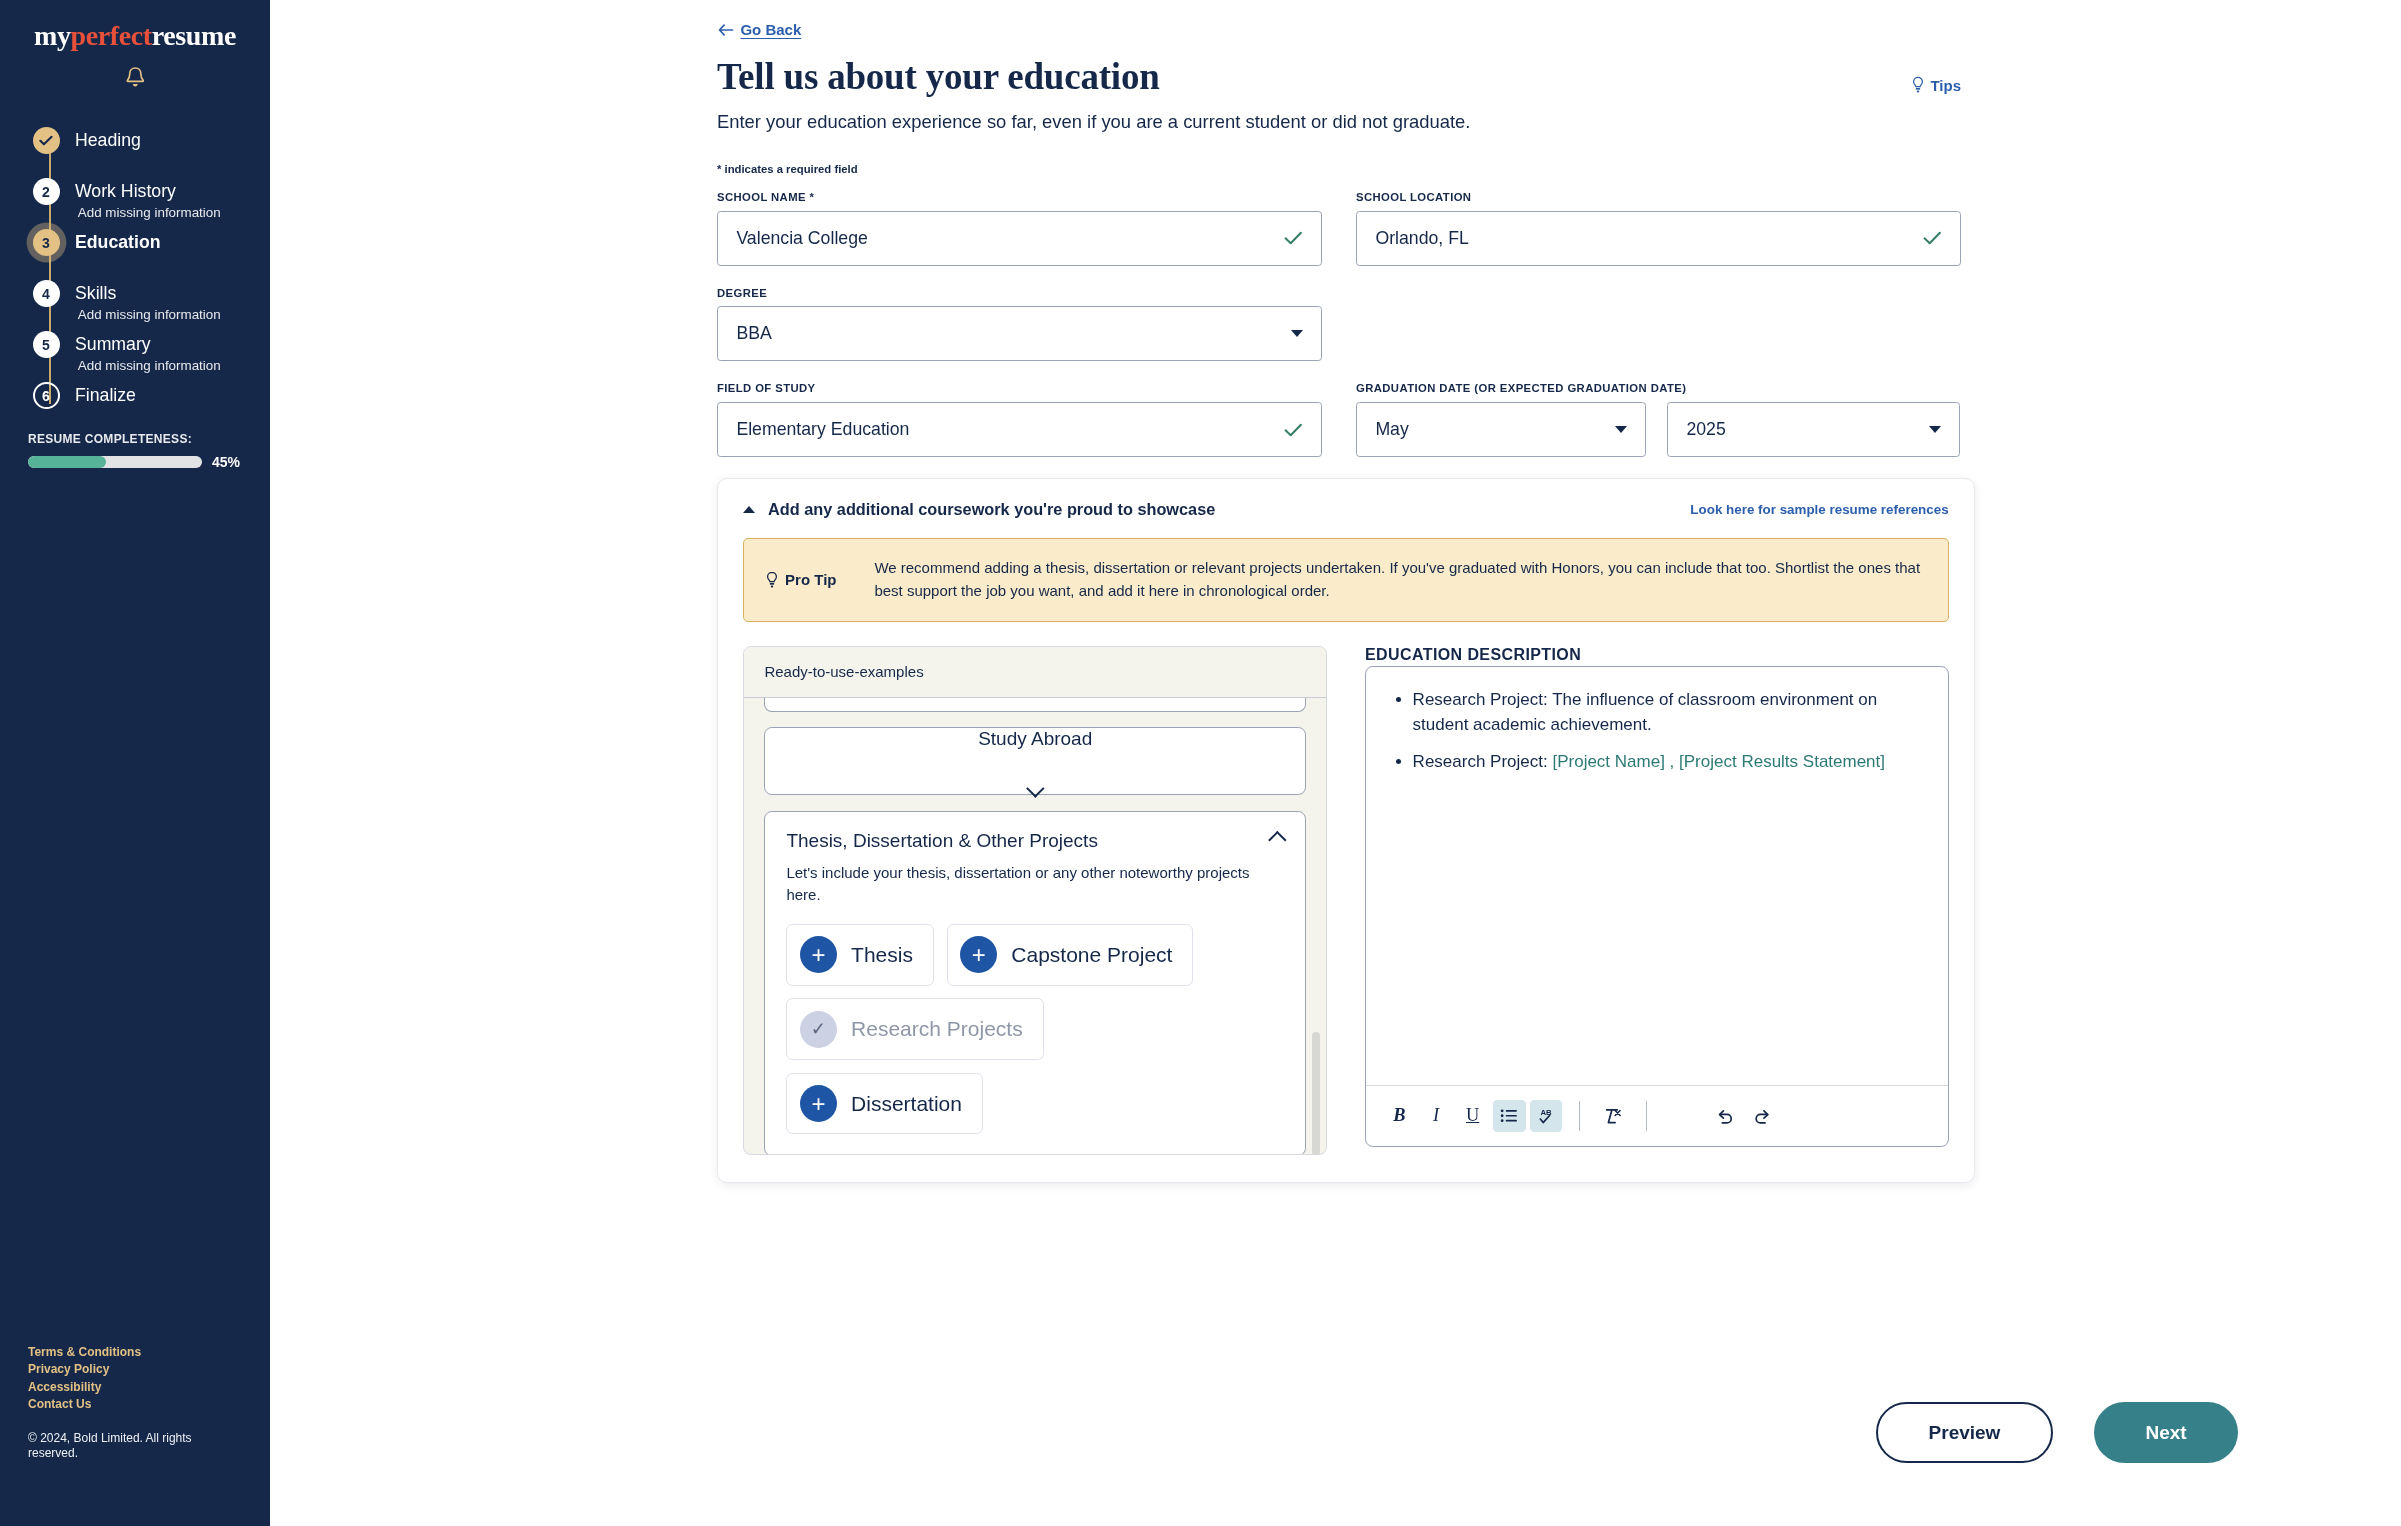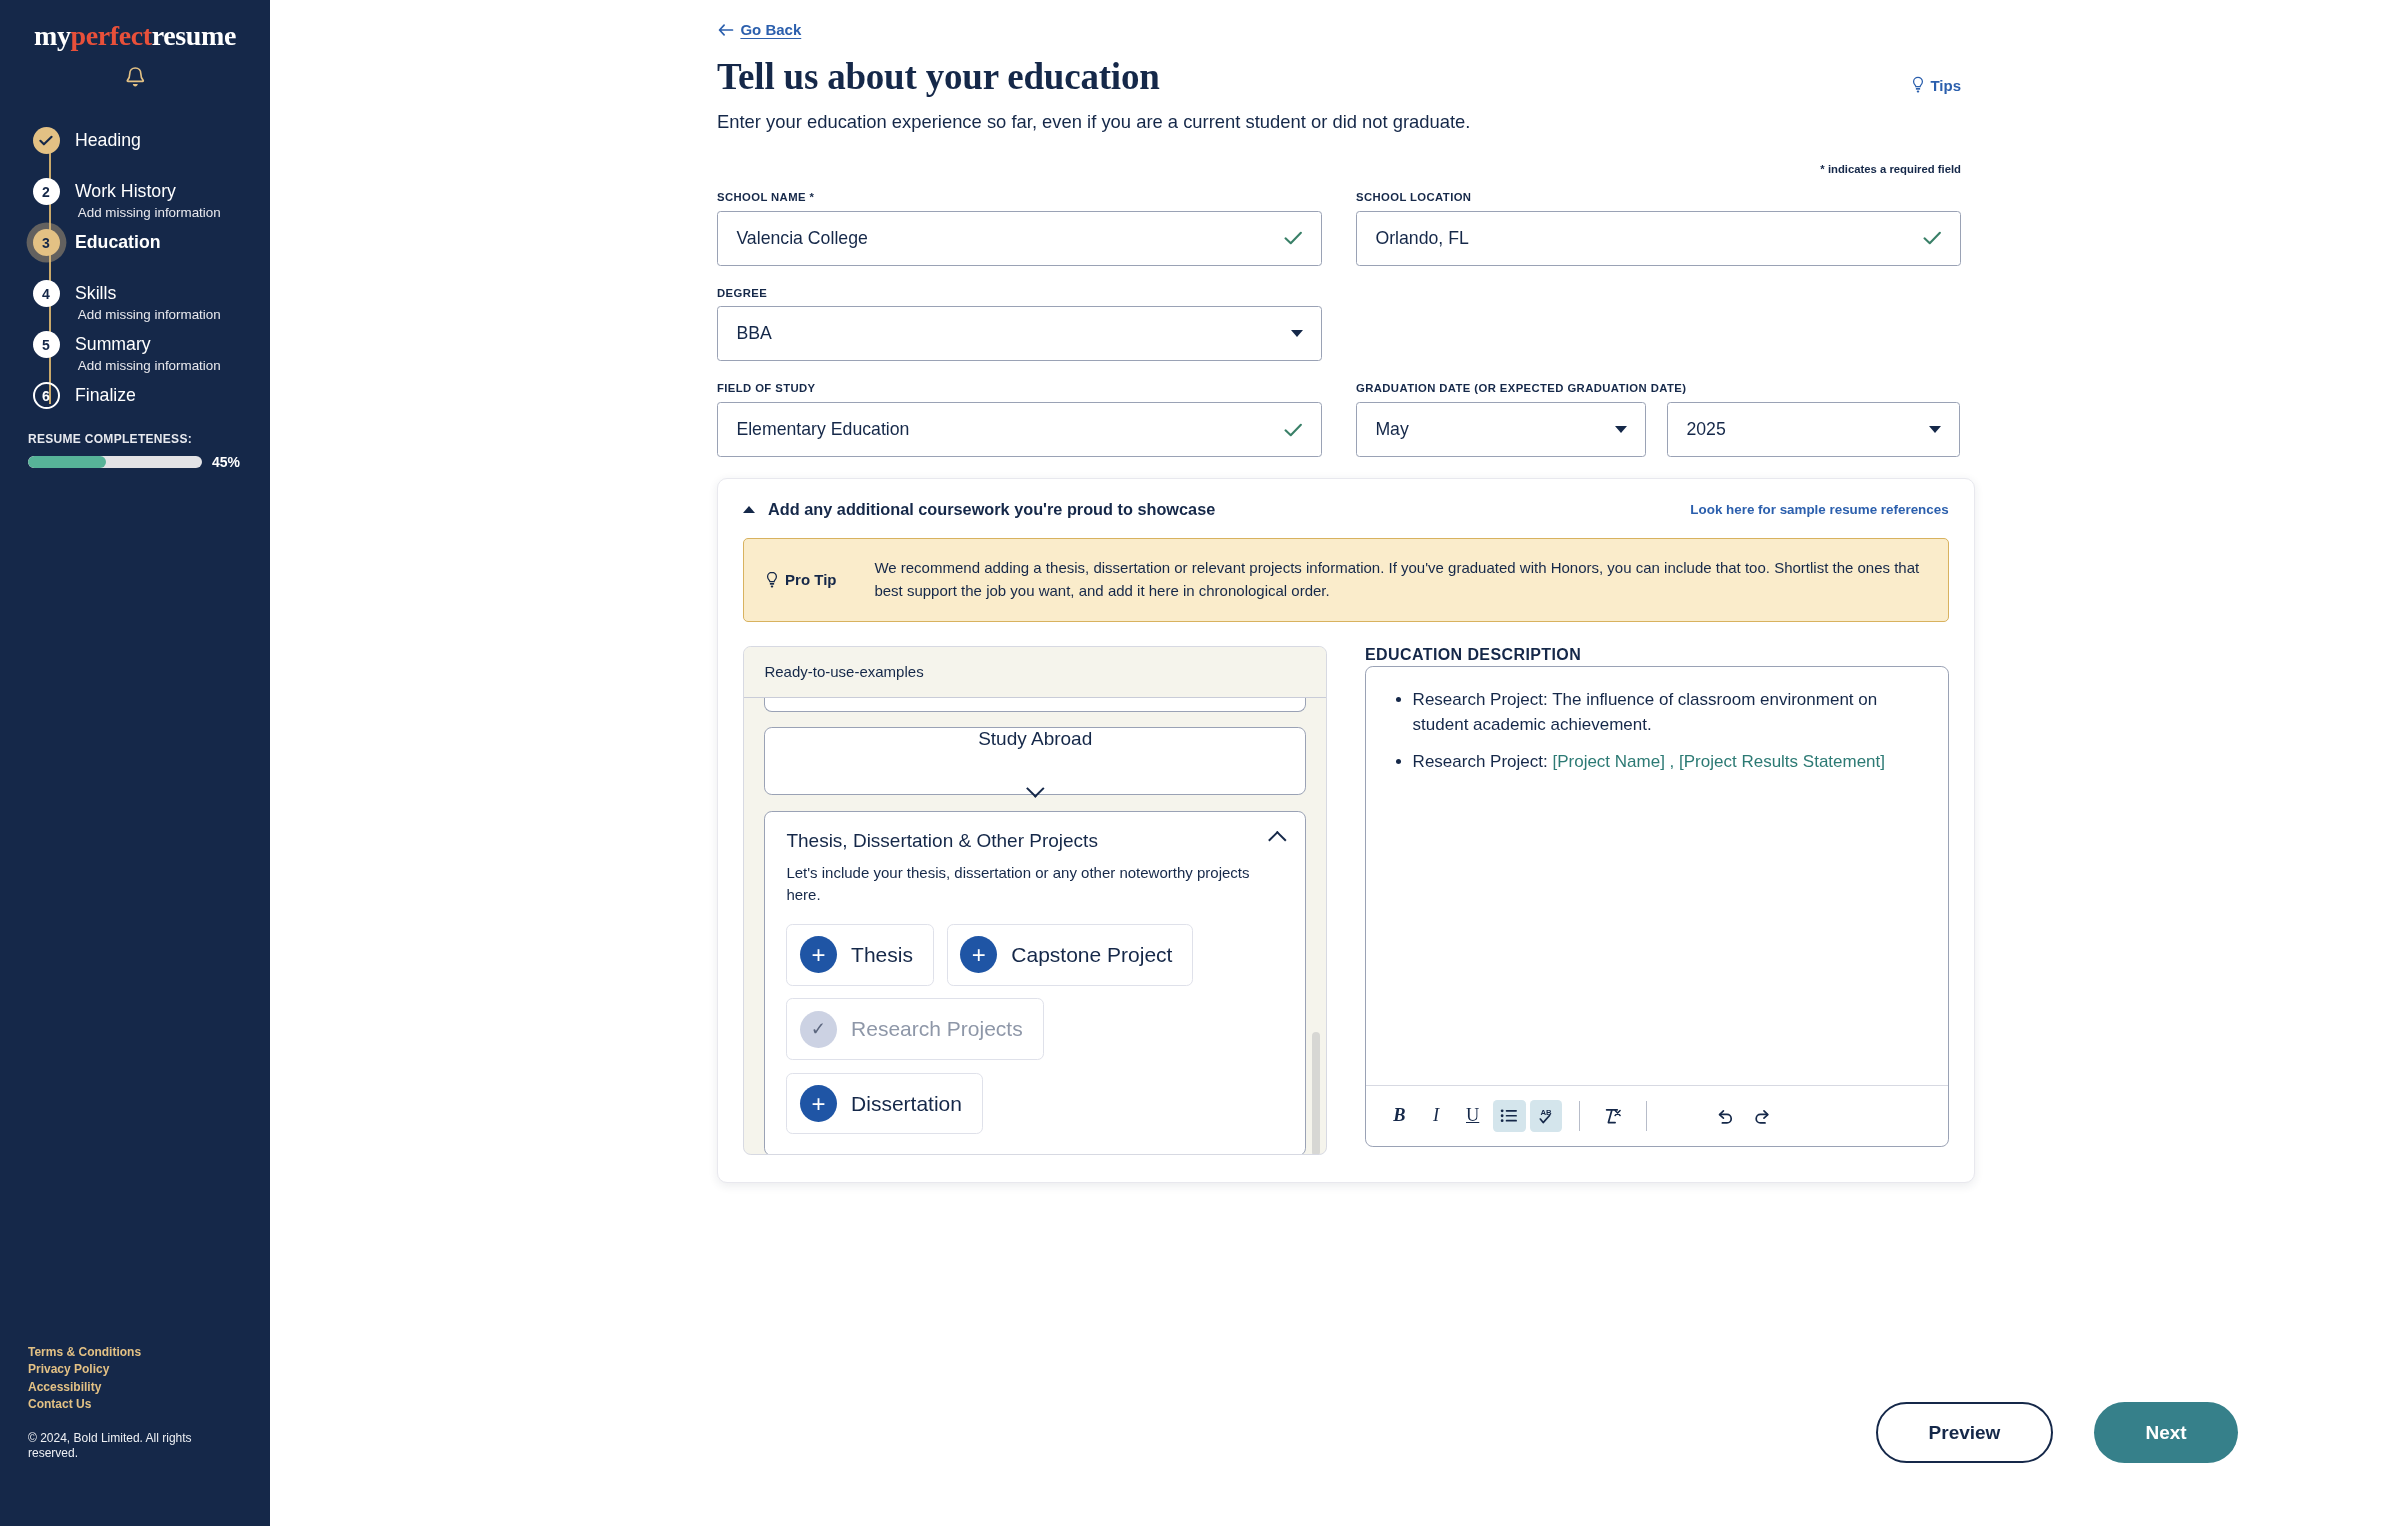--- a/index.html
+++ b/index.html
@@ -221,21 +221,20 @@
     color: #152849;
     line-height: 1.42;
     max-width: 919px;
   }
 
   .req-note {
     margin-top: 28px;
     font-size: 11.3px;
     color: #152849;
     font-weight: 600;
-    text-align: right;
   }
 
   
   .form-grid {
     margin-top: 15.5px;
   }
   .row {
     display: flex;
     gap: 34px;
     margin-bottom: 21px;
@@ -788,21 +787,21 @@
           <div class="protip-badge">
             <span>
               <svg width="14" height="18.4" viewBox="0 0 20 26">
                 <path d="M10 1.8c-3.6 0-6.3 2.8-6.3 6.2 0 2.4 1.3 3.8 2.3 5 .6.7.9 1.3.9 2.1h6.2c0-.8.3-1.4.9-2.1 1-1.2 2.3-2.6 2.3-5 0-3.4-2.7-6.2-6.3-6.2z" fill="none" stroke="#152849" stroke-width="1.8"></path>
                 <rect x="7" y="17" width="6" height="2.4" fill="#152849"></rect>
                 <rect x="8.2" y="20.4" width="3.6" height="3.2" rx="1.6" fill="#152849"></rect>
               </svg>
             </span>
             <span>Pro Tip</span>
           </div>
-          <div class="protip-text">We recommend adding a thesis, dissertation or relevant projects information. If you've graduated with Honors, you can include that too. Shortlist the ones that best support the job you want, and add it here in chronological order.</div>
+          <div class="protip-text">We recommend adding a thesis, dissertation or relevant projects undertaken. If you've graduated with Honors, you can include that too. Shortlist the ones that best support the job you want, and add it here in chronological order.</div>
         </div>
 
         <div class="panels">
 
           <div class="examples">
             <div class="examples-head">Ready-to-use-examples</div>
             <div class="examples-body">
 
               <div class="ex-item ex-cut"></div>
 

